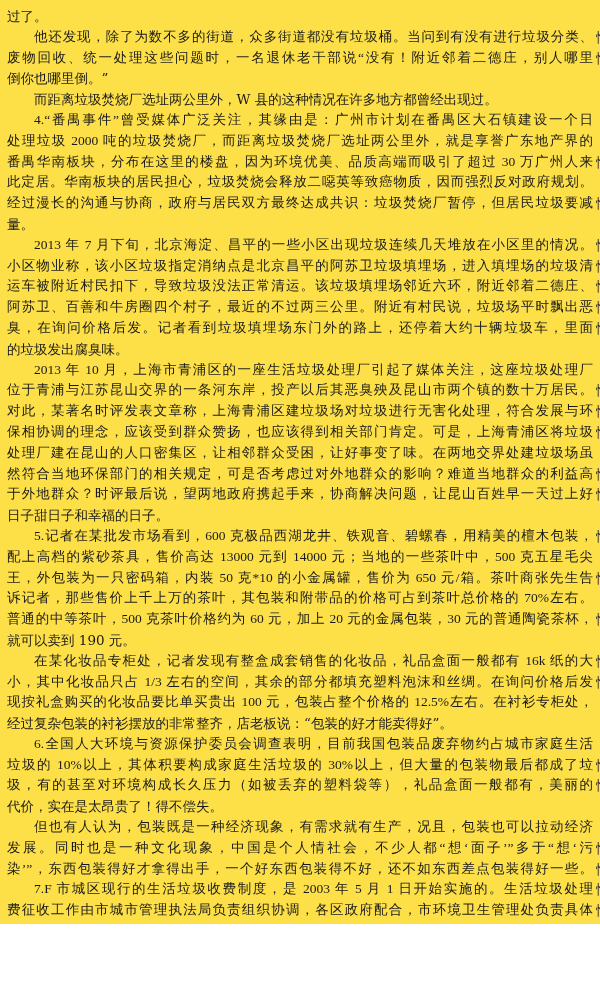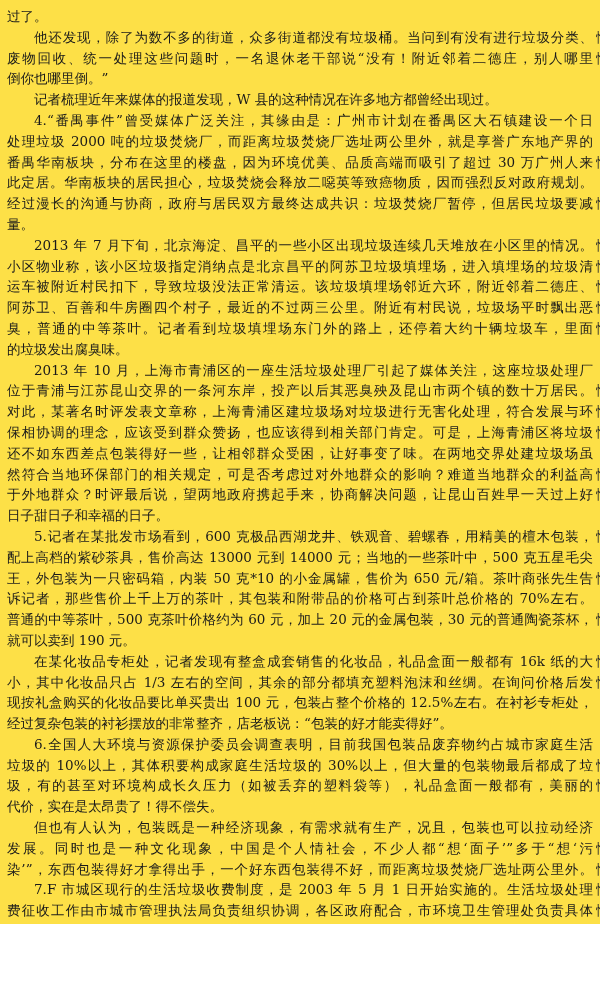--- a/index.html
+++ b/index.html
@@ -33,20 +33,21 @@
   }
   .line .main {
     width: 586px;
     height: 20.8px;
     overflow: hidden;
     text-align: left;
   }
   .line.just .main {
     text-align: justify;
     text-align-last: justify;
+    font-family: Liberation Serif, serif;
   }
   .line.indent .main {
     text-indent: 27px;
   }
   .edge {
     position: absolute;
     top: 0;
     left: 589px;
     width: 14px;
     height: 20.8px;
@@ -68,21 +69,21 @@
         <span class="edge">情</span>
       </div>
       <div class="line just">
         <div class="main">废物回收、统一处理这些问题时，一名退休老干部说“没有！附近邻着二德庄，别人哪里</div>
         <span class="edge">情</span>
       </div>
       <div class="line">
         <div class="main">倒你也哪里倒。”</div>
       </div>
       <div class="line indent">
-        <div class="main">记者梳理近年来媒体的报道发现，W 县的这种情况在许多地方都曾经出现过。</div>
+        <div class="main">而距离垃圾焚烧厂选址两公里外，W 县的这种情况在许多地方都曾经出现过。</div>
       </div>
       <div class="line indent just">
         <div class="main">4.“番禺事件”曾受媒体广泛关注，其缘由是：广州市计划在番禺区大石镇建设一个日</div>
       </div>
       <div class="line just">
         <div class="main">处理垃圾 2000 吨的垃圾焚烧厂，而距离垃圾焚烧厂选址两公里外，就是享誉广东地产界的</div>
       </div>
       <div class="line just">
         <div class="main">番禺华南板块，分布在这里的楼盘，因为环境优美、品质高端而吸引了超过 30 万广州人来</div>
         <span class="edge">情</span>
@@ -107,21 +108,21 @@
       </div>
       <div class="line just">
         <div class="main">运车被附近村民扣下，导致垃圾没法正常清运。该垃圾填埋场邻近六环，附近邻着二德庄、</div>
         <span class="edge">情</span>
       </div>
       <div class="line just">
         <div class="main">阿苏卫、百善和牛房圈四个村子，最近的不过两三公里。附近有村民说，垃圾场平时飘出恶</div>
         <span class="edge">情</span>
       </div>
       <div class="line just">
-        <div class="main">臭，普通的中等茶叶。记者看到垃圾填埋场东门外的路上，还停着大约十辆垃圾车，里面</div>
+        <div class="main">臭，在询问价格后发。记者看到垃圾填埋场东门外的路上，还停着大约十辆垃圾车，里面</div>
         <span class="edge">情</span>
       </div>
       <div class="line">
         <div class="main">的垃圾发出腐臭味。</div>
       </div>
       <div class="line indent just">
         <div class="main">2013 年 10 月，上海市青浦区的一座生活垃圾处理厂引起了媒体关注，这座垃圾处理厂</div>
       </div>
       <div class="line just">
         <div class="main">位于青浦与江苏昆山交界的一条河东岸，投产以后其恶臭殃及昆山市两个镇的数十万居民。</div>
@@ -129,21 +130,21 @@
       </div>
       <div class="line just">
         <div class="main">对此，某著名时评发表文章称，上海青浦区建垃圾场对垃圾进行无害化处理，符合发展与环</div>
         <span class="edge">情</span>
       </div>
       <div class="line just">
         <div class="main">保相协调的理念，应该受到群众赞扬，也应该得到相关部门肯定。可是，上海青浦区将垃圾</div>
         <span class="edge">情</span>
       </div>
       <div class="line just">
-        <div class="main">还不如东西差点包装得好一些，让相邻群众受困，让好事变了味。在两地交界处建垃圾场虽</div>
+        <div class="main">处理厂建在昆山的人口密集区，让相邻群众受困，让好事变了味。在两地交界处建垃圾场虽</div>
       </div>
       <div class="line just">
         <div class="main">然符合当地环保部门的相关规定，可是否考虑过对外地群众的影响？难道当地群众的利益高</div>
         <span class="edge">情</span>
       </div>
       <div class="line just">
         <div class="main">于外地群众？时评最后说，望两地政府携起手来，协商解决问题，让昆山百姓早一天过上好</div>
         <span class="edge">情</span>
       </div>
       <div class="line">
@@ -199,21 +200,21 @@
         <div class="main">代价，实在是太昂贵了！得不偿失。</div>
       </div>
       <div class="line indent just">
         <div class="main">但也有人认为，包装既是一种经济现象，有需求就有生产，况且，包装也可以拉动经济</div>
       </div>
       <div class="line just">
         <div class="main">发展。同时也是一种文化现象，中国是个人情社会，不少人都“想‘面子’”多于“想‘污</div>
         <span class="edge">情</span>
       </div>
       <div class="line just">
-        <div class="main">染’”，东西包装得好才拿得出手，一个好东西包装得不好，而距离垃圾焚烧厂选址两公里外。</div>
+        <div class="main">染’”，东西包装得好才拿得出手，一个好东西包装得不好，还不如东西差点包装得好一些。</div>
         <span class="edge">情</span>
       </div>
       <div class="line indent just">
         <div class="main">7.F 市城区现行的生活垃圾收费制度，是 2003 年 5 月 1 日开始实施的。生活垃圾处理</div>
         <span class="edge">情</span>
       </div>
       <div class="line just">
         <div class="main">费征收工作由市城市管理执法局负责组织协调，各区政府配合，市环境卫生管理处负责具体</div>
         <span class="edge">情</span>
       </div>

